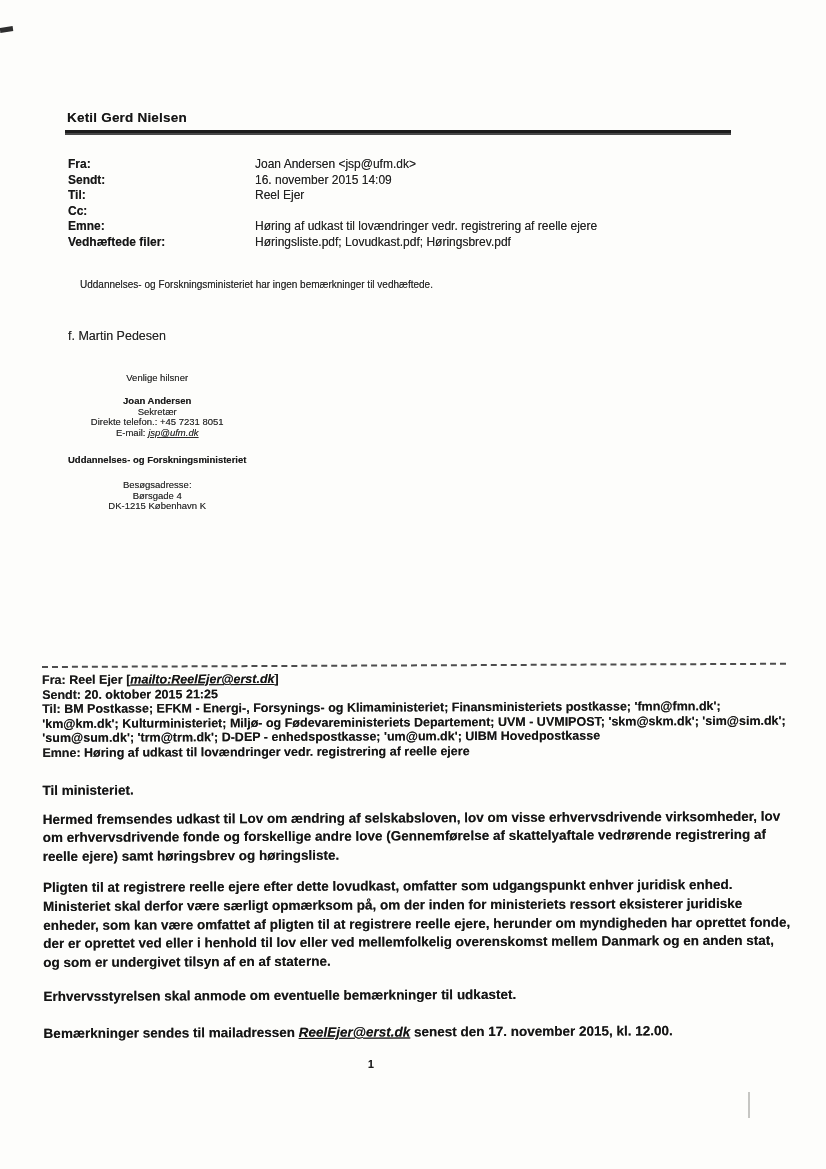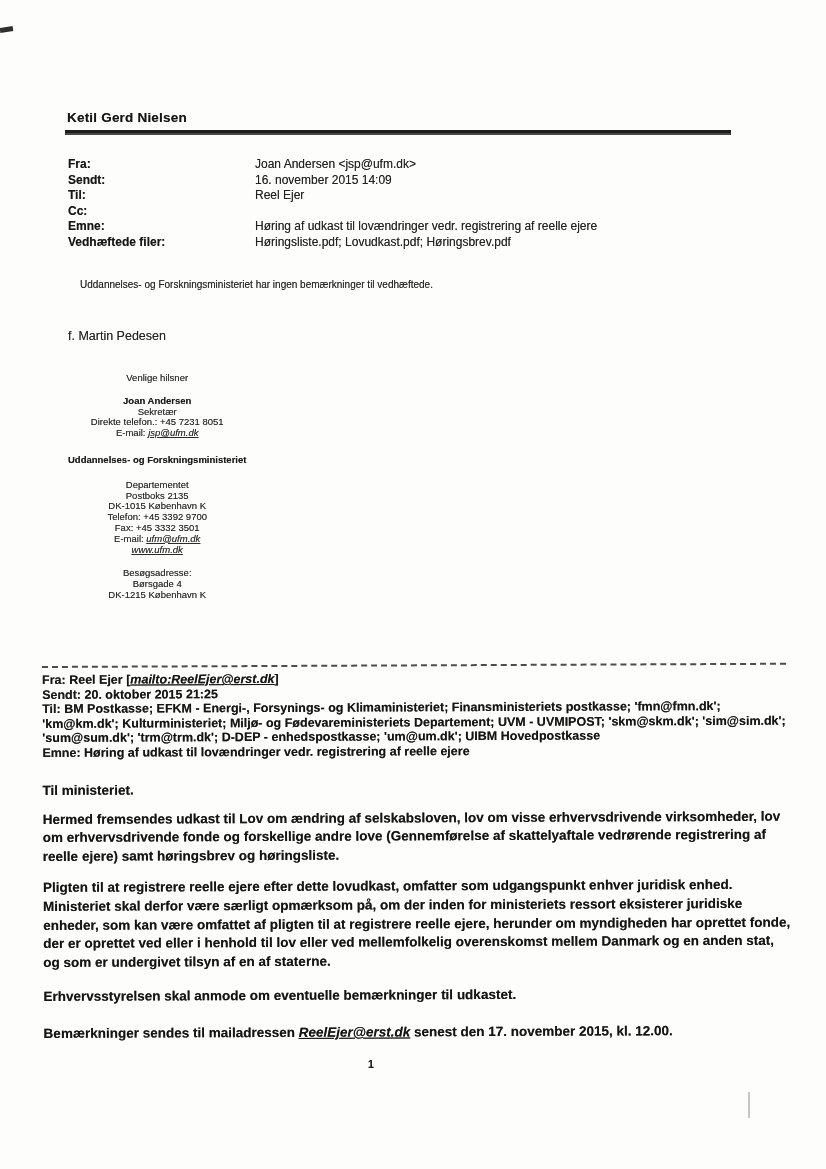--- a/index.html
+++ b/index.html
@@ -106,29 +106,20 @@
 
     <div class="sig-groupA">
       <p class="b">Joan Andersen</p>
       <p>Sekretær</p>
       <p>Direkte telefon.: +45 7231 8051</p>
       <p><span>E-mail: </span><span class="u">jsp@ufm.dk</span></p>
     </div>
 
     <p class="b sig-org">Uddannelses- og Forskningsministeriet</p>
 
-    <div class="sig-groupB">
-      <p>Departementet</p>
-      <p>Postboks 2135</p>
-      <p>DK-1015 København K</p>
-      <p>Telefon: +45 3392 9700</p>
-      <p>Fax: +45 3332 3501</p>
-      <p><span>E-mail: </span><span class="u">ufm@ufm.dk</span></p>
-      <p><span class="u">www.ufm.dk</span></p>
-    </div>
 
     <div class="sig-groupC">
       <p>Besøgsadresse:</p>
       <p>Børsgade 4</p>
       <p>DK-1215 København K</p>
     </div>
   </div>
 
   <div class="abs quoted">
     <div class="dash-sep"></div>

